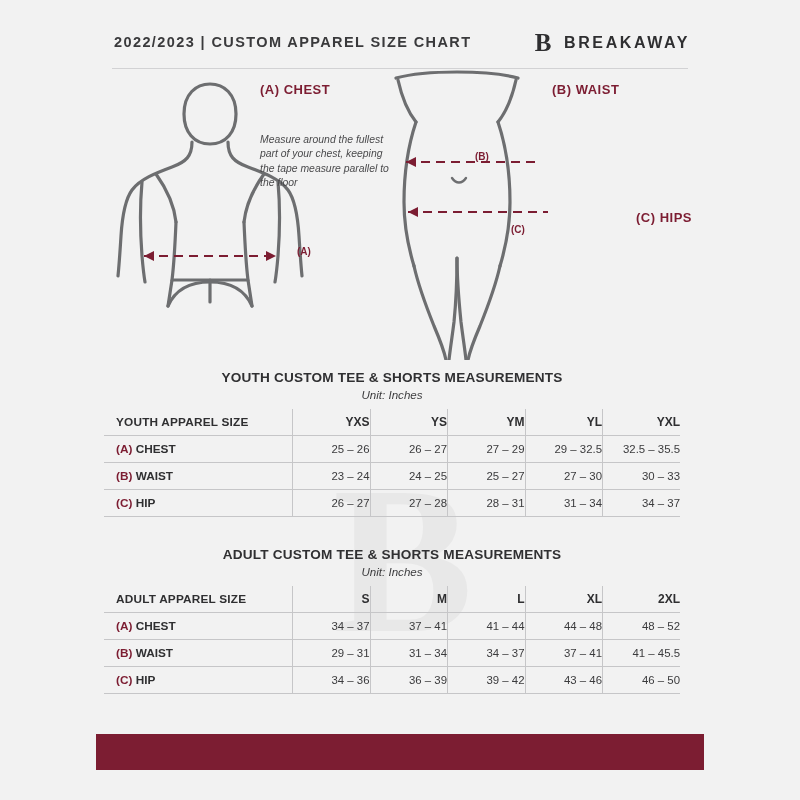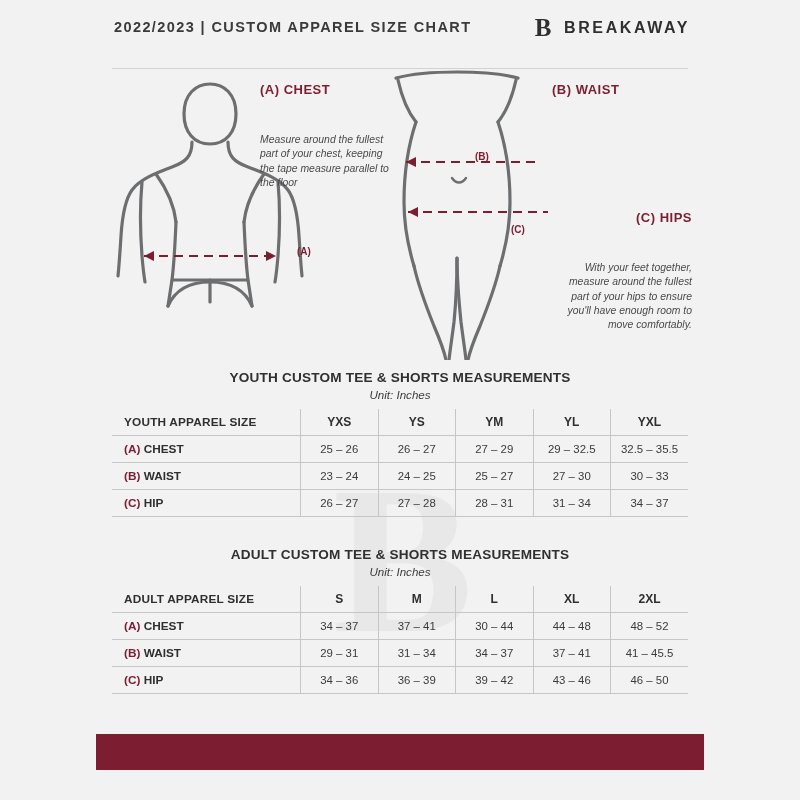--- a/index.html
+++ b/index.html
@@ -42,21 +42,21 @@
     letter-spacing: -6px;
     user-select: none;
     pointer-events: none;
     z-index: 0;
   }
 
   
   .header {
     position: absolute;
     left: 96px;
-    top: 11px;
+    top: 26px;
     width: 608px;
     height: 40px;
   }
   .header-title {
     position: absolute;
     left: 18px;
     top: 8px;
     font-size: 14.5px;
     font-weight: bold;
     letter-spacing: 1.4px;
@@ -133,21 +133,21 @@
   .c-hips  { left: 456px; top: 140px; width: 140px; text-align: right; }
 
   .tag {
     position: absolute;
     font-size: 10px;
     font-weight: bold;
     color: #7c1d32;
   }
 
   
-  .table-block { position: absolute; left: 96px; width: 608px; }
+  .table-block { position: absolute; left: 88px; width: 608px; }
   .tbl-title {
     text-align: center;
     font-size: 13.6px;
     font-weight: bold;
     color: #303032;
     letter-spacing: 0.2px;
   }
   .tbl-unit {
     text-align: center;
     font-size: 11.6px;
@@ -160,21 +160,21 @@
     border-collapse: collapse;
     width: 576px;
     margin: 0 16px;
     table-layout: fixed;
   }
   td, th {
     border: 1px solid #c6c6c8;
     height: 26px;
     font-size: 11.4px;
     color: #3b3b3d;
-    text-align: center;
+    text-align: right;
     font-weight: normal;
     padding: 0;
   }
   thead th {
     font-weight: bold;
     font-size: 12px;
     color: #2f2f31;
   }
   th.rowhdr, td.rowhdr {
     text-align: left;
@@ -294,21 +294,20 @@
 
     <div class="callout c-chest">
       <div class="callout-title">(A) CHEST</div>
       <div class="callout-body">Measure around the fullest part of your chest, keeping the tape measure parallel to the floor</div>
     </div>
     <div class="callout c-waist">
       <div class="callout-title">(B) WAIST</div>
     </div>
     <div class="callout c-hips">
       <div class="callout-title">(C) HIPS</div>
-      <div class="callout-body">With your feet together, measure around the fullest part of your hips to ensure you'll have enough room to move comfortably.</div>
     </div>
   </div>
 
   <div class="table-block" style="top:370px;">
     <div class="tbl-title">YOUTH CUSTOM TEE &amp; SHORTS MEASUREMENTS</div>
     <div class="tbl-unit">Unit: Inches</div>
     <table>
       <thead>
         <tr>
           <th class="rowhdr">YOUTH APPAREL SIZE</th>
@@ -360,21 +359,21 @@
           <th>L</th>
           <th>XL</th>
           <th>2XL</th>
         </tr>
       </thead>
       <tbody>
         <tr>
           <td class="rowhdr"><span class="lbl">(A)</span> <span>CHEST</span></td>
           <td>34 – 37</td>
           <td>37 – 41</td>
-          <td>30 – 44</td>
+          <td>41 – 44</td>
           <td>44 – 48</td>
           <td>48 – 52</td>
         </tr>
         <tr>
           <td class="rowhdr"><span class="lbl">(B)</span> <span>WAIST</span></td>
           <td>29 – 31</td>
           <td>31 – 34</td>
           <td>34 – 37</td>
           <td>37 – 41</td>
           <td>41 – 45.5</td>

